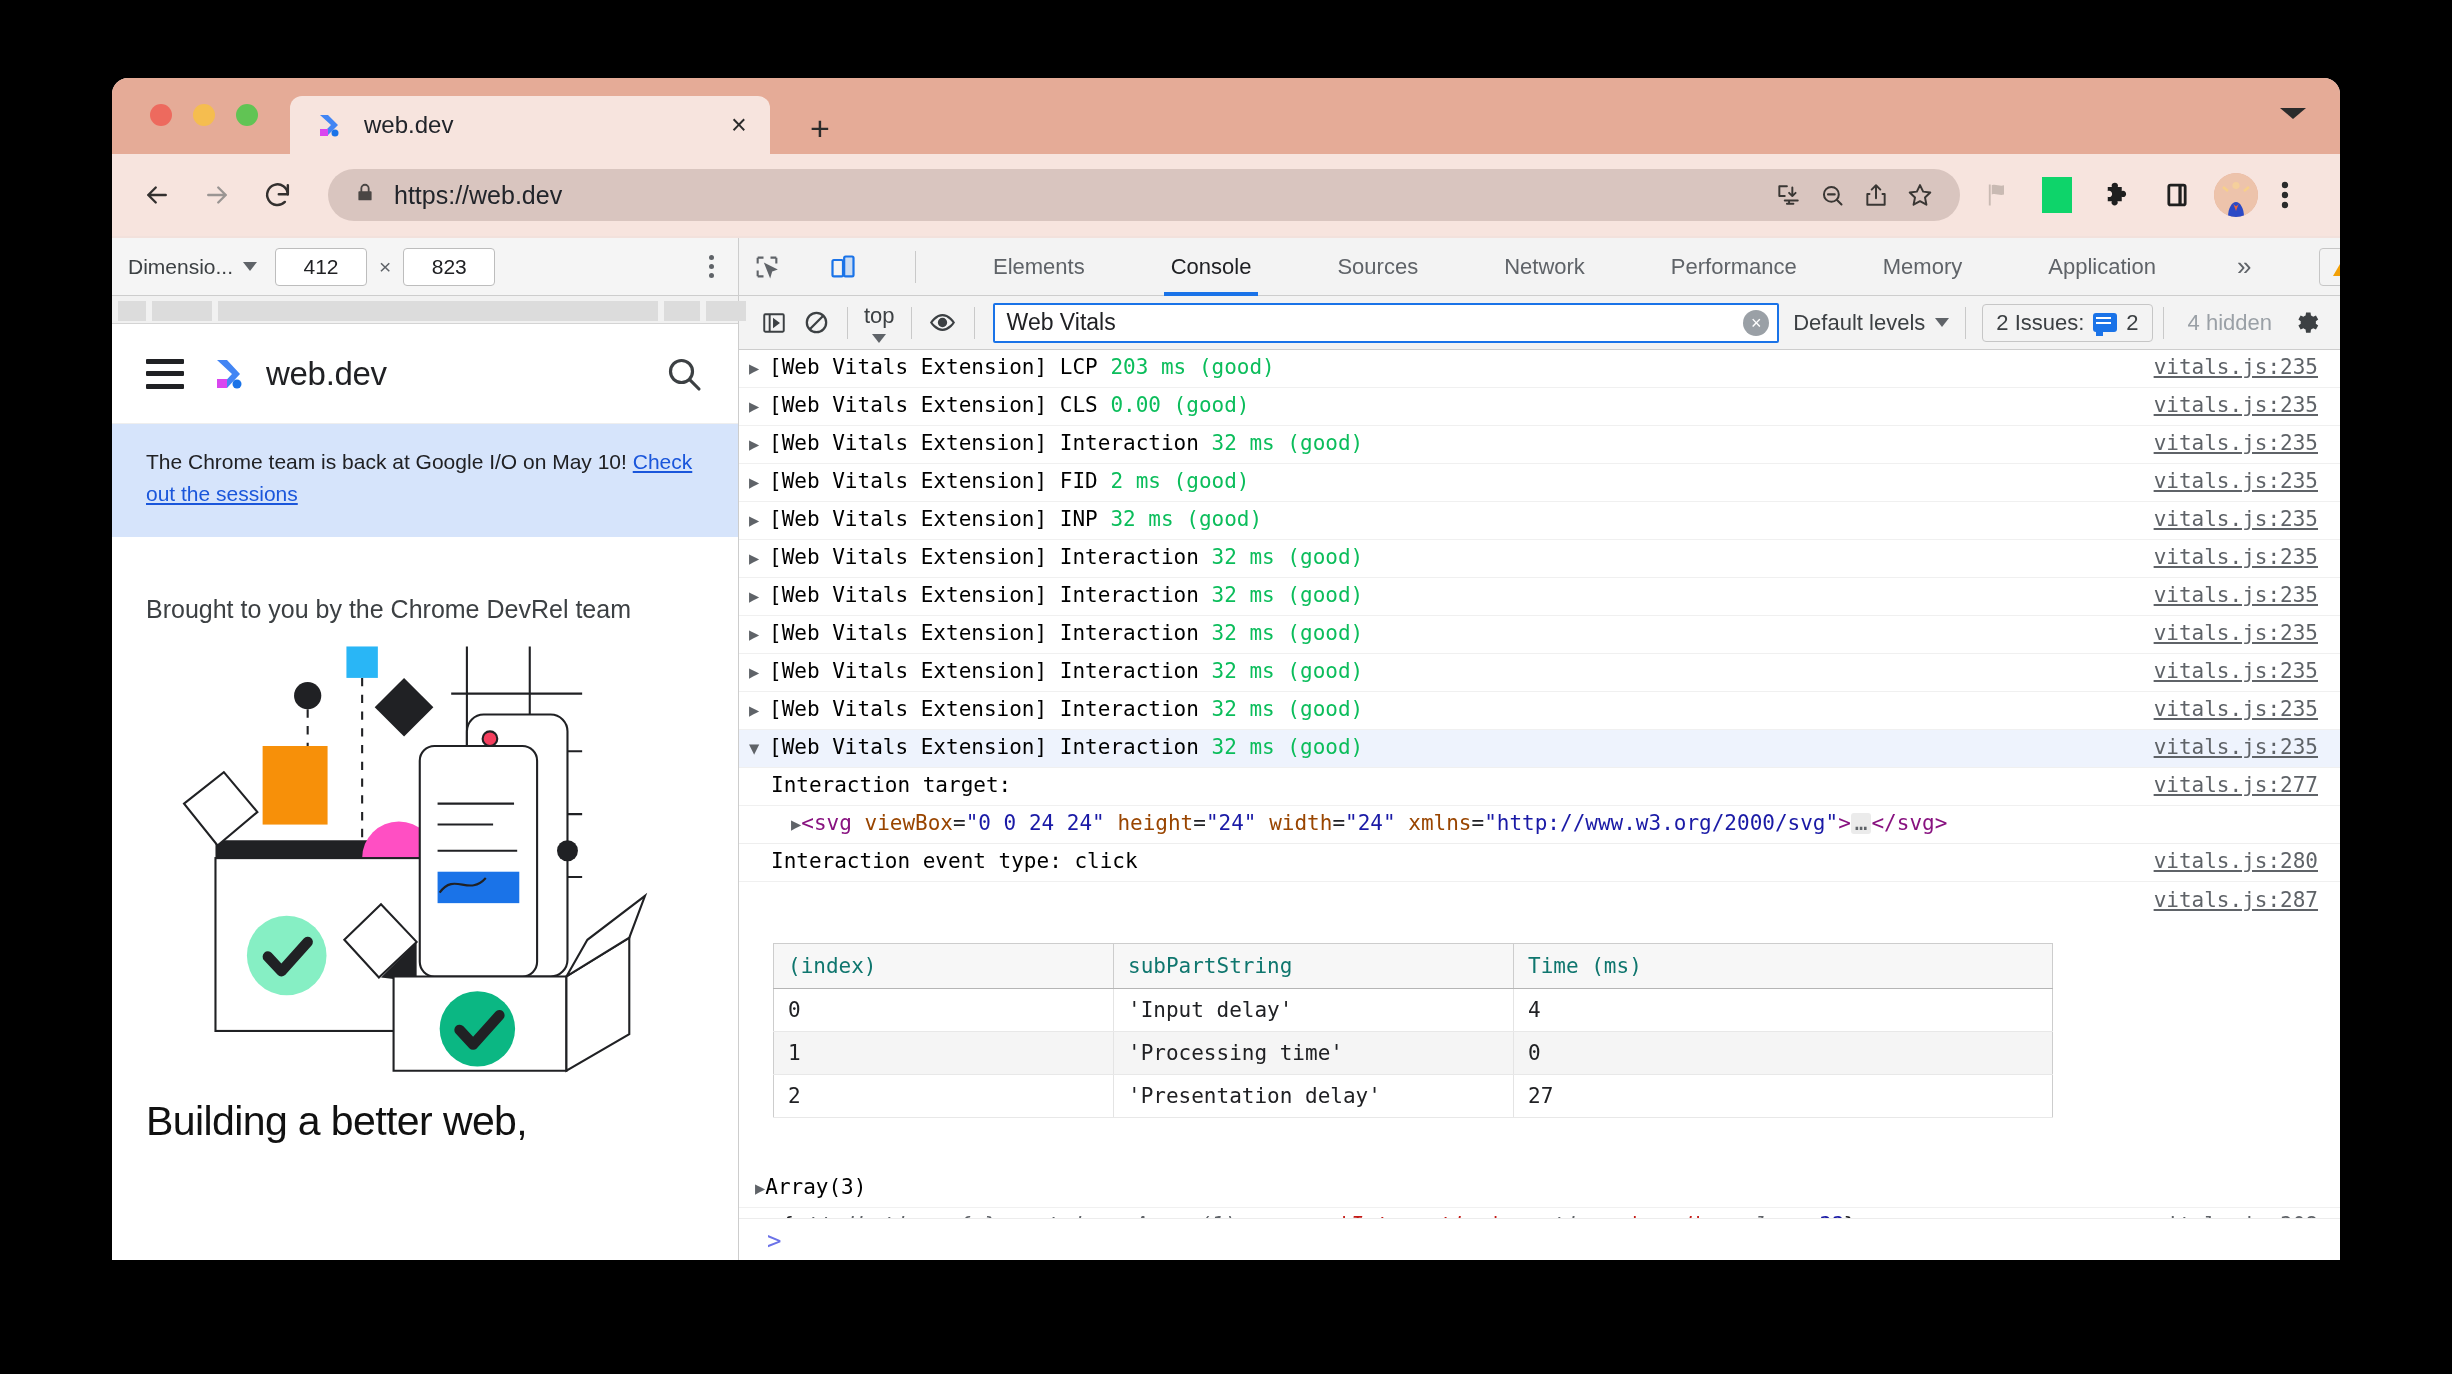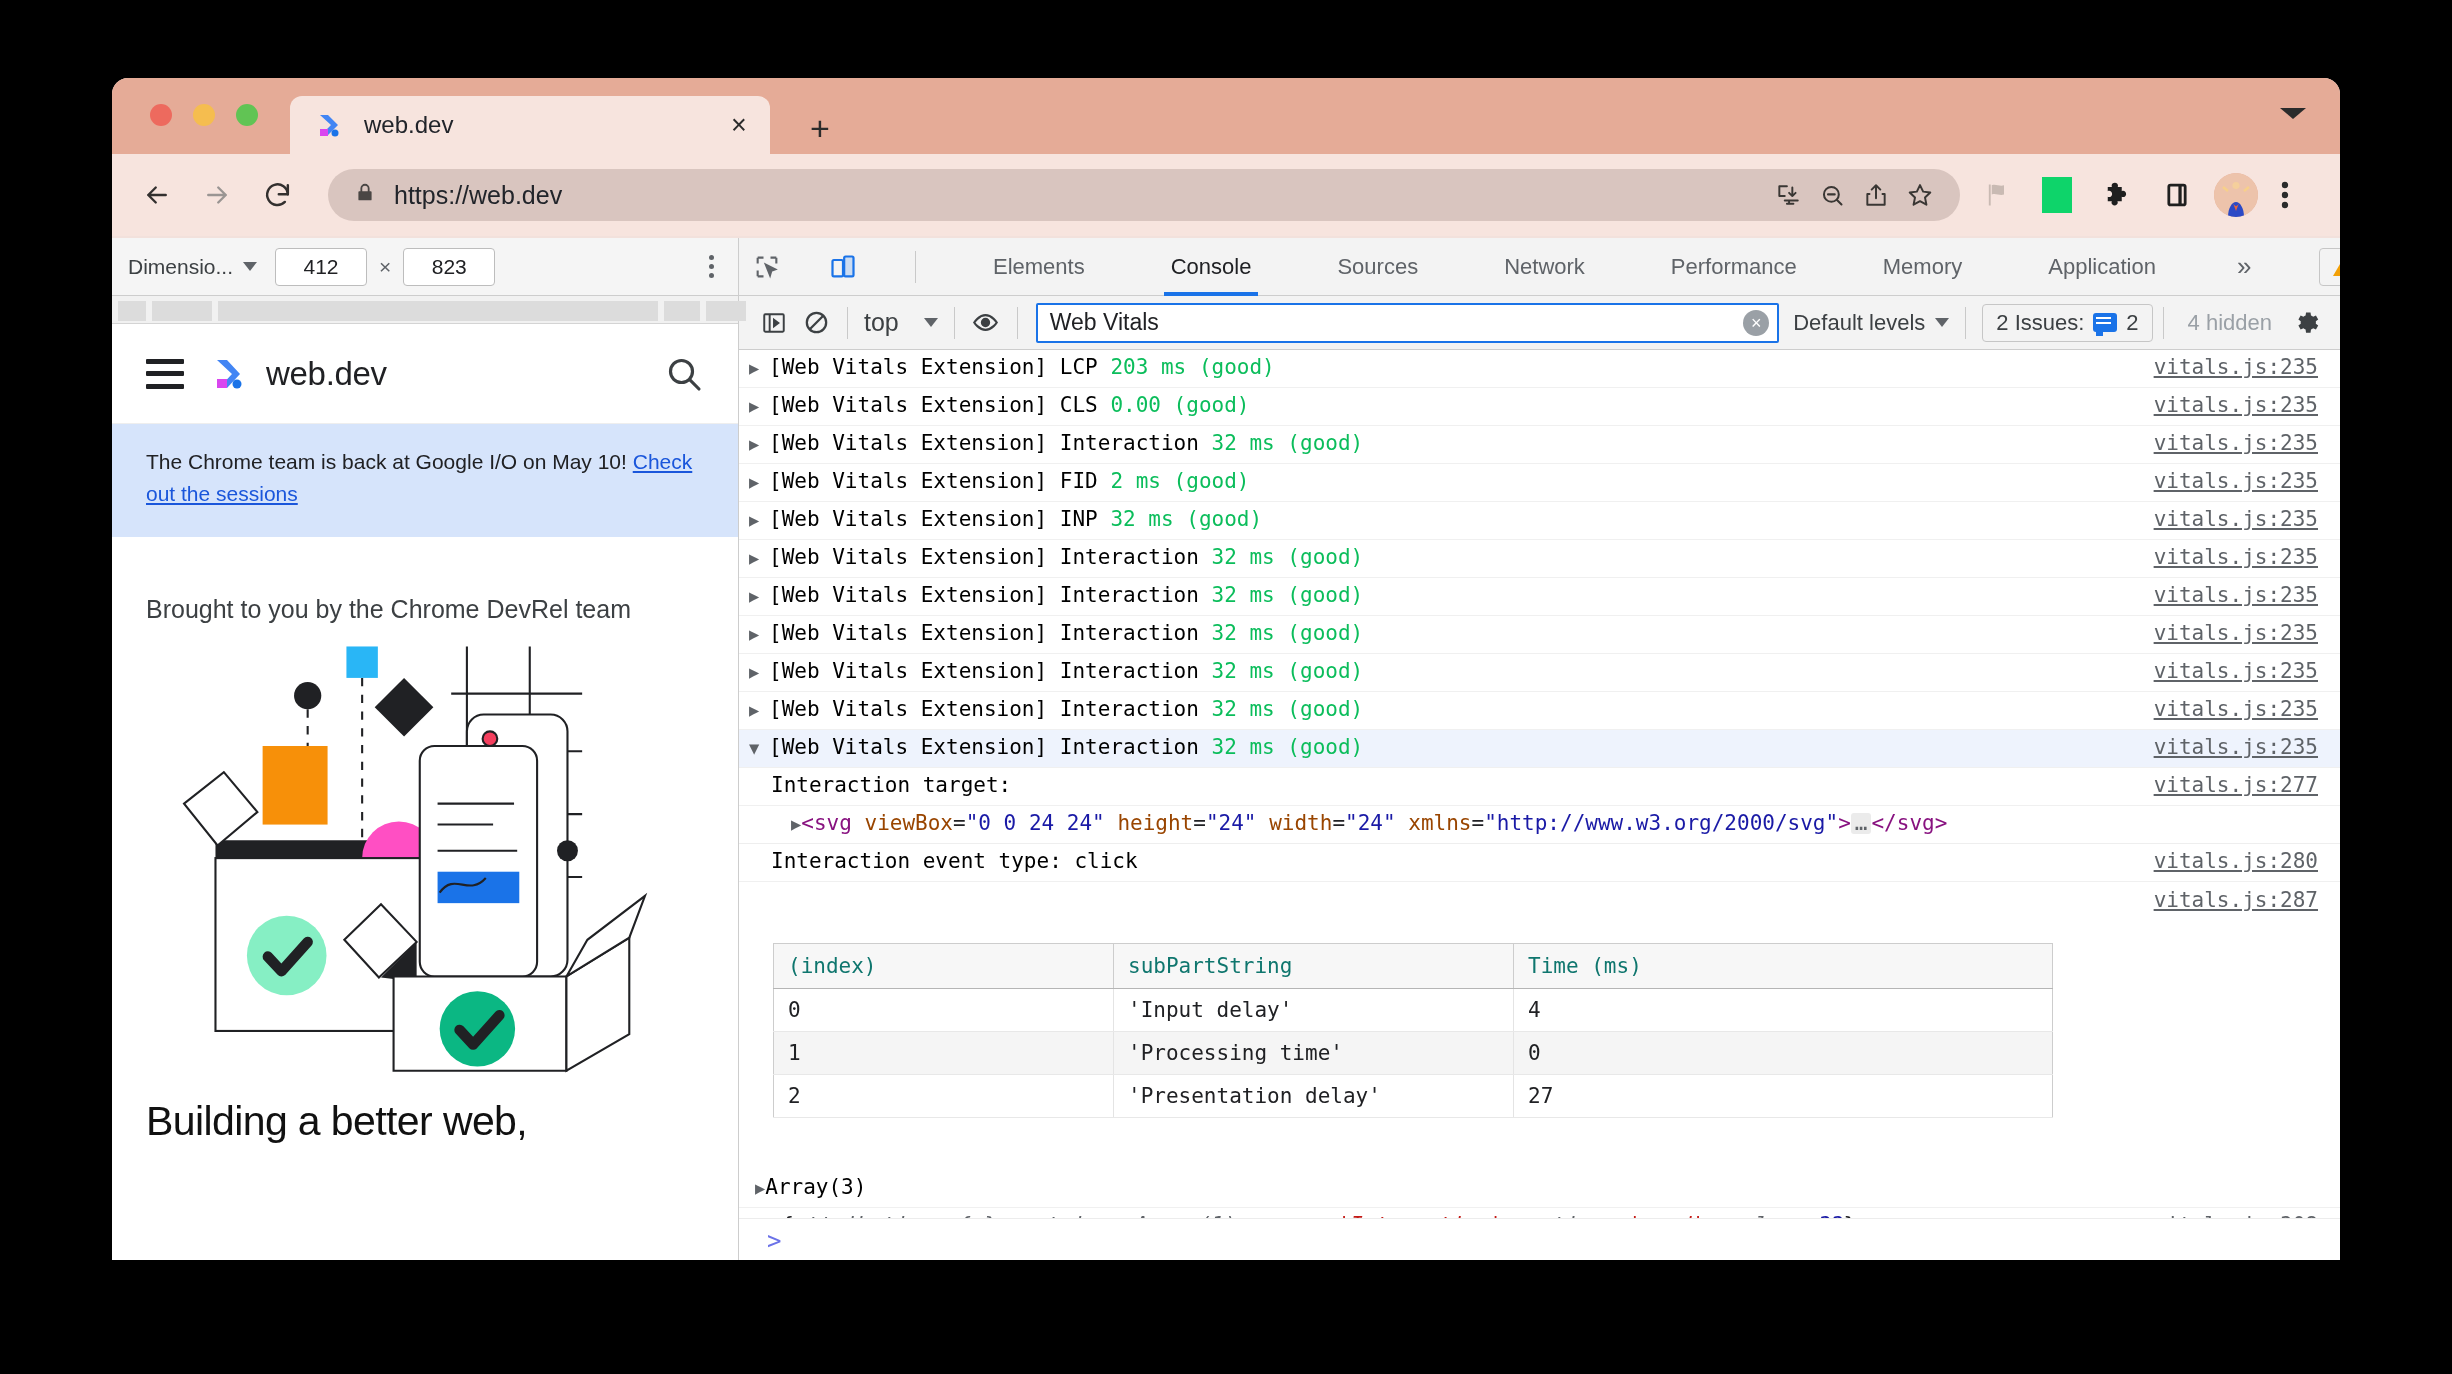--- a/index.html
+++ b/index.html
@@ -254,21 +254,21 @@
   .msg-bubble::after{ content:""; position:absolute; left:3px; top:4px; width:15px; height:2px; background:#fff; box-shadow: 0 5px 0 #fff; }
   .msg-bubble::before{ content:""; position:absolute; left:3px; bottom:-4px; width:7px; height:5px; background:#1a73e8; }
 
   #dt-filterbar {
     height: 54px; flex: 0 0 auto;
     background: #f3f3f3;
     border-bottom: 1px solid #cdcdcd;
     display: flex; align-items: center;
     padding: 0 12px 0 14px;
   }
-  #ctx-select { display: flex; align-items: center; gap: 25px; font-size: 25px; color: #3c4043; padding: 0 6px; }
+  #ctx-select { display: flex; align-items: center; gap: 5px; font-size: 22px; color: #3c4043; padding: 0 6px; flex-direction: column; }
   #filter-input {
     flex: 1 1 auto; min-width: 0;
     height: 40px;
     border: 2px solid #1a73e8; border-radius: 2px;
     background: #fff;
     display: flex; align-items: center;
     padding: 0 8px 0 12px;
     margin: 0 8px;
   }
   #filter-text { flex: 1 1 auto; font-size: 23px; color: #202124; }

